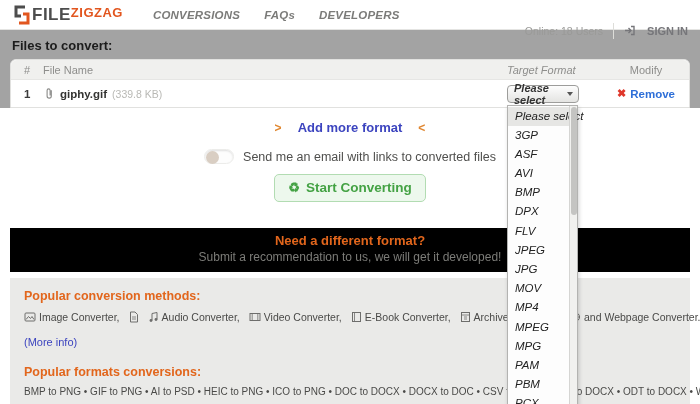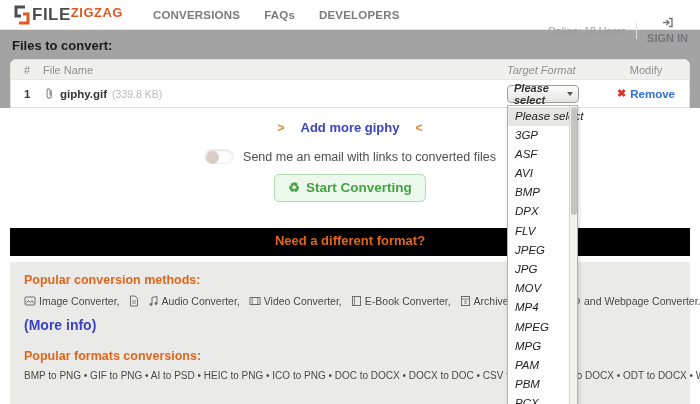--- a/index.html
+++ b/index.html
@@ -11,25 +11,25 @@
   }
   
   .hdr {
     height:30px; background:#ffffff; border-bottom:1px solid #e4e4e2;
     display:flex; align-items:center; padding:0 12px;
   }
   .logo { display:flex; align-items:flex-start; cursor:pointer; }
   .logo-file { font-size:17px; font-weight:bold; color:#4d4d4d; letter-spacing:.5px; }
   .logo-zig  { font-size:13px; font-weight:bold; color:#e2561f; letter-spacing:.5px; }
   .nav { display:flex; gap:24px; margin-left:30px; }
-  .nav-item { font-size:11.5px; font-weight:bold; color:#7b7b79; cursor:pointer; letter-spacing:.2px; }
+  .nav-item { font-size:11.5px; font-weight:bold; color:#7b7b79; cursor:pointer; letter-spacing:.2px;font-style:italic; }
   .hdr-right { margin-left:auto; display:flex; align-items:center; gap:10px;margin-top:32px; }
   .online { font-size:10.5px; color:#9a9a98; }
   .hdr-div { width:1px; height:16px; background:#ddddd9; }
-  .signin { display:flex; align-items:center; gap:4px; font-size:11px; font-weight:bold; color:#76767a; cursor:pointer;flex-direction:column; }
+  .signin { display:flex; align-items:center; gap:12px; font-size:11px; font-weight:bold; color:#76767a; cursor:pointer; }
   
   .files-strip { background:#a3a3a3; padding:8px 10px 0 10px; }
   .files-title { font-size:13px; font-weight:bold; color:#1c1c1c; margin-left:2px; }
   .tbl { margin-top:6px; background:#ffffff; border:1px solid #e1e1df; border-radius:6px 6px 0 0; }
   .thead {
     display:flex; align-items:center; height:20px; background:#f0f0ee;
     border-bottom:1px solid #e6e6e4; border-radius:6px 6px 0 0;
     font-size:11px; color:#8e8e8c;
   }
   .trow { display:flex; align-items:center; height:27px; font-size:11.5px; }
@@ -80,21 +80,21 @@
   
   .band { margin:26px 10px 0; background:#000000; text-align:center; padding:5px 0 8px; }
   .band-title { font-size:13px; font-weight:bold; color:#e2661c; }
   .band-sub { font-size:12px; color:#7c7c78; margin-top:2px; }
   
   .popular { margin:6px 10px 0; background:#eaeae8; padding:11px 14px 13px; height:143px; }
   .pop-title { font-size:12.5px; font-weight:bold; color:#e2661c; }
   .methods { margin-top:8px; display:flex; align-items:center; gap:9px; white-space:nowrap; font-size:10.5px; color:#4a4a48; }
   .method { display:inline-flex; align-items:flex-end; gap:3px; }
   .micon { flex:0 0 auto; }
-  .blue-link { color:#3c44bf; font-size:14px; font-weight:bold; cursor:pointer; }
+  .blue-link { color:#3c44bf; font-size:11px; font-weight:normal; cursor:pointer; }
   .moreinfo-row { margin-top:9px; }
   .fmt-title { margin-top:15px; }
   .fmt-line { margin-top:4px; line-height:17px; font-size:10px; color:#4a4a48; white-space:nowrap; }
 </style>
 </head>
 <body>
 
 <div class="page">
 
   <div class="hdr">
@@ -177,39 +177,40 @@
           <span class="x-icon">✖</span>
           <a class="remove-link">Remove</a>
         </span>
       </div>
     </div>
   </div>
 
   <div class="mid">
     <div class="addmore-row">
       <span class="arrow">&gt;</span>
-      <span class="addmore">Add more giphy</span>
+      <span class="addmore">Add more format</span>
       <span class="arrow">&lt;</span>
     </div>
     <div class="toggle-row">
       <span class="toggle">
           <span class="knob"></span>
         </span>
       <span class="toggle-label">Send me an email with links to converted files</span>
     </div>
     <div class="start-row">
       <span class="start-btn">
         <span class="recycle">♻</span>
         <span>Start Converting</span>
       </span>
     </div>
   </div>
 
   <div class="band">
     <div class="band-title">Need a different format?</div>
+    <div class="band-sub">Submit a recommendation to us, we will get it developed!</div>
   </div>
 
   <div class="popular">
     <div class="pop-title">Popular conversion methods:</div>
     <div class="methods">
       <span class="method">
         <svg class="micon" width="12" height="12" viewBox="0 0 12 12">
             <rect x="1" y="2" width="10" height="8" rx="1" fill="none" stroke="#6e6e6c" stroke-width="1"></rect>
             <path d="M2 8.5 L4.5 5.5 L6.5 7.5 L8 5.5 L10 8.5" fill="none" stroke="#6e6e6c" stroke-width="1"></path>
           </svg>

